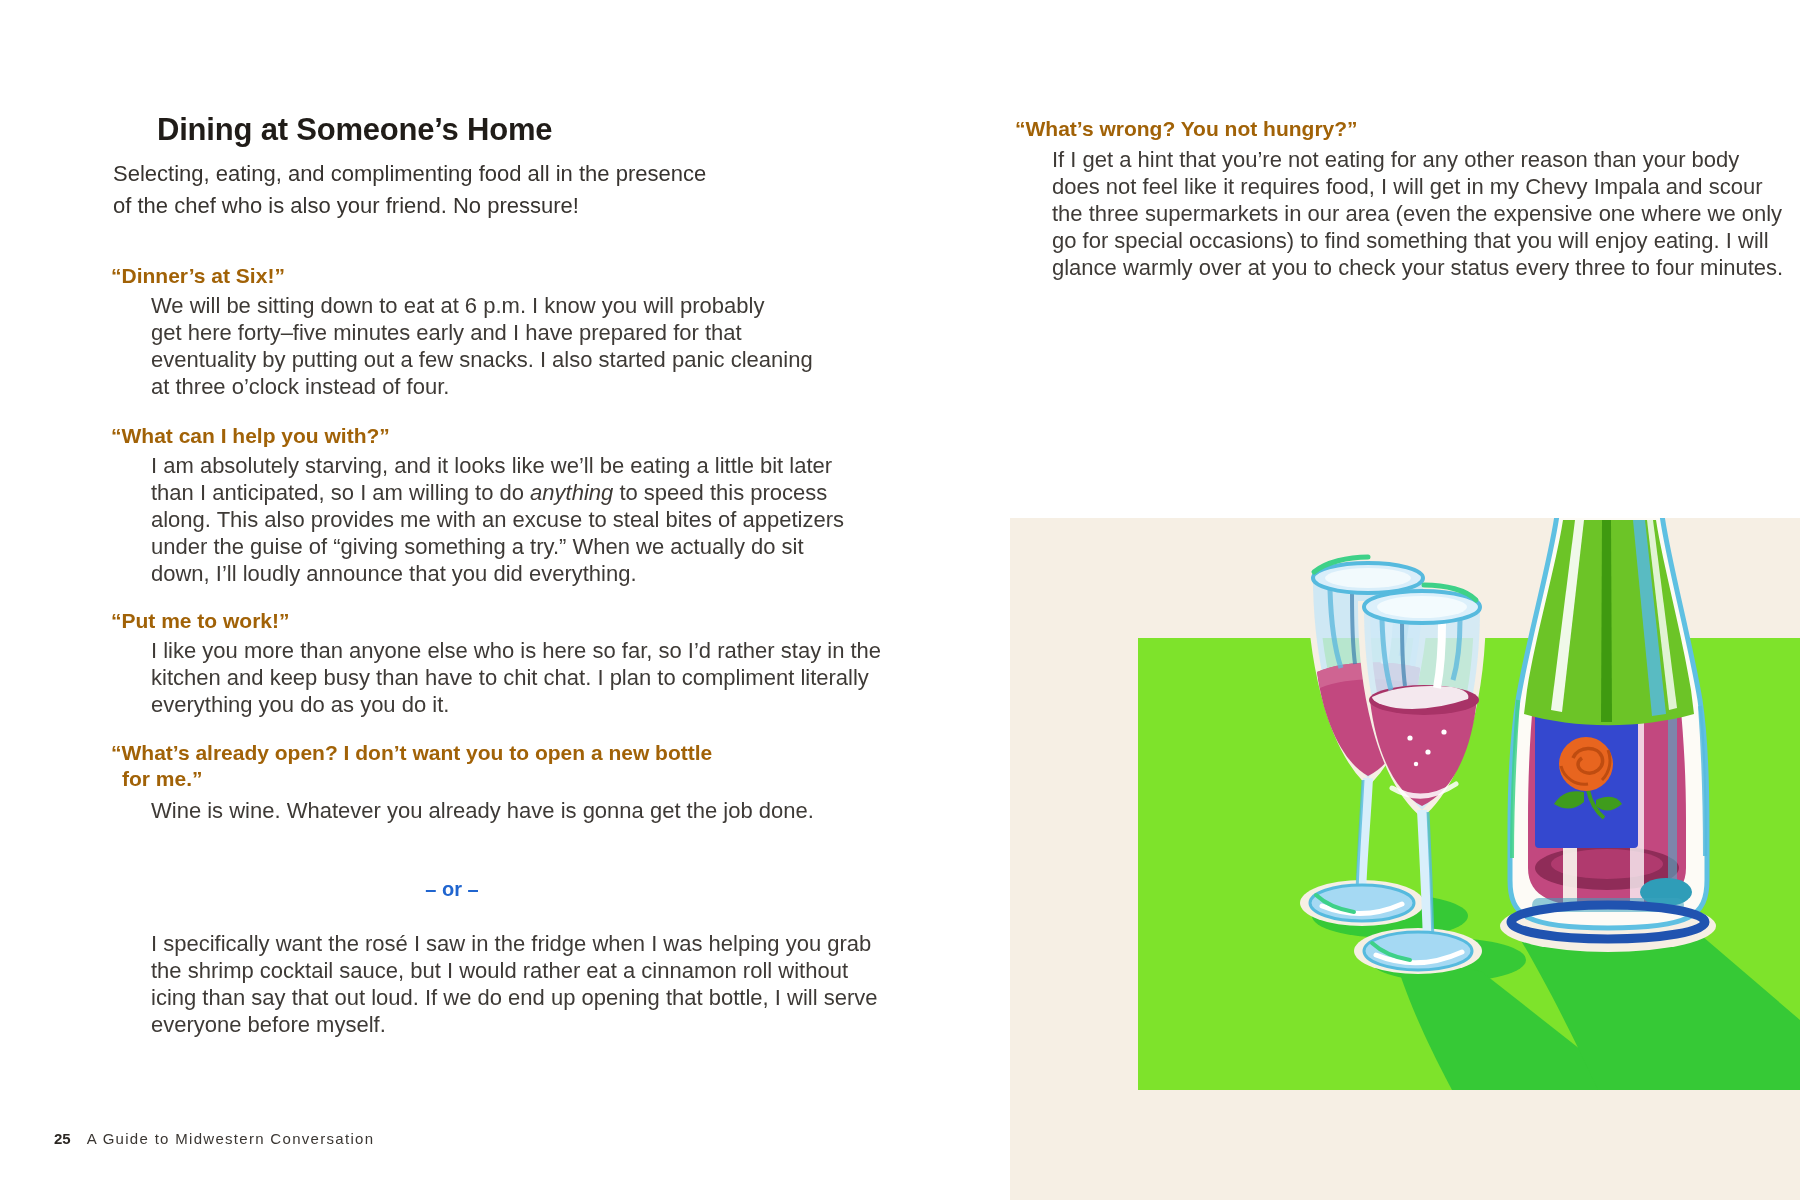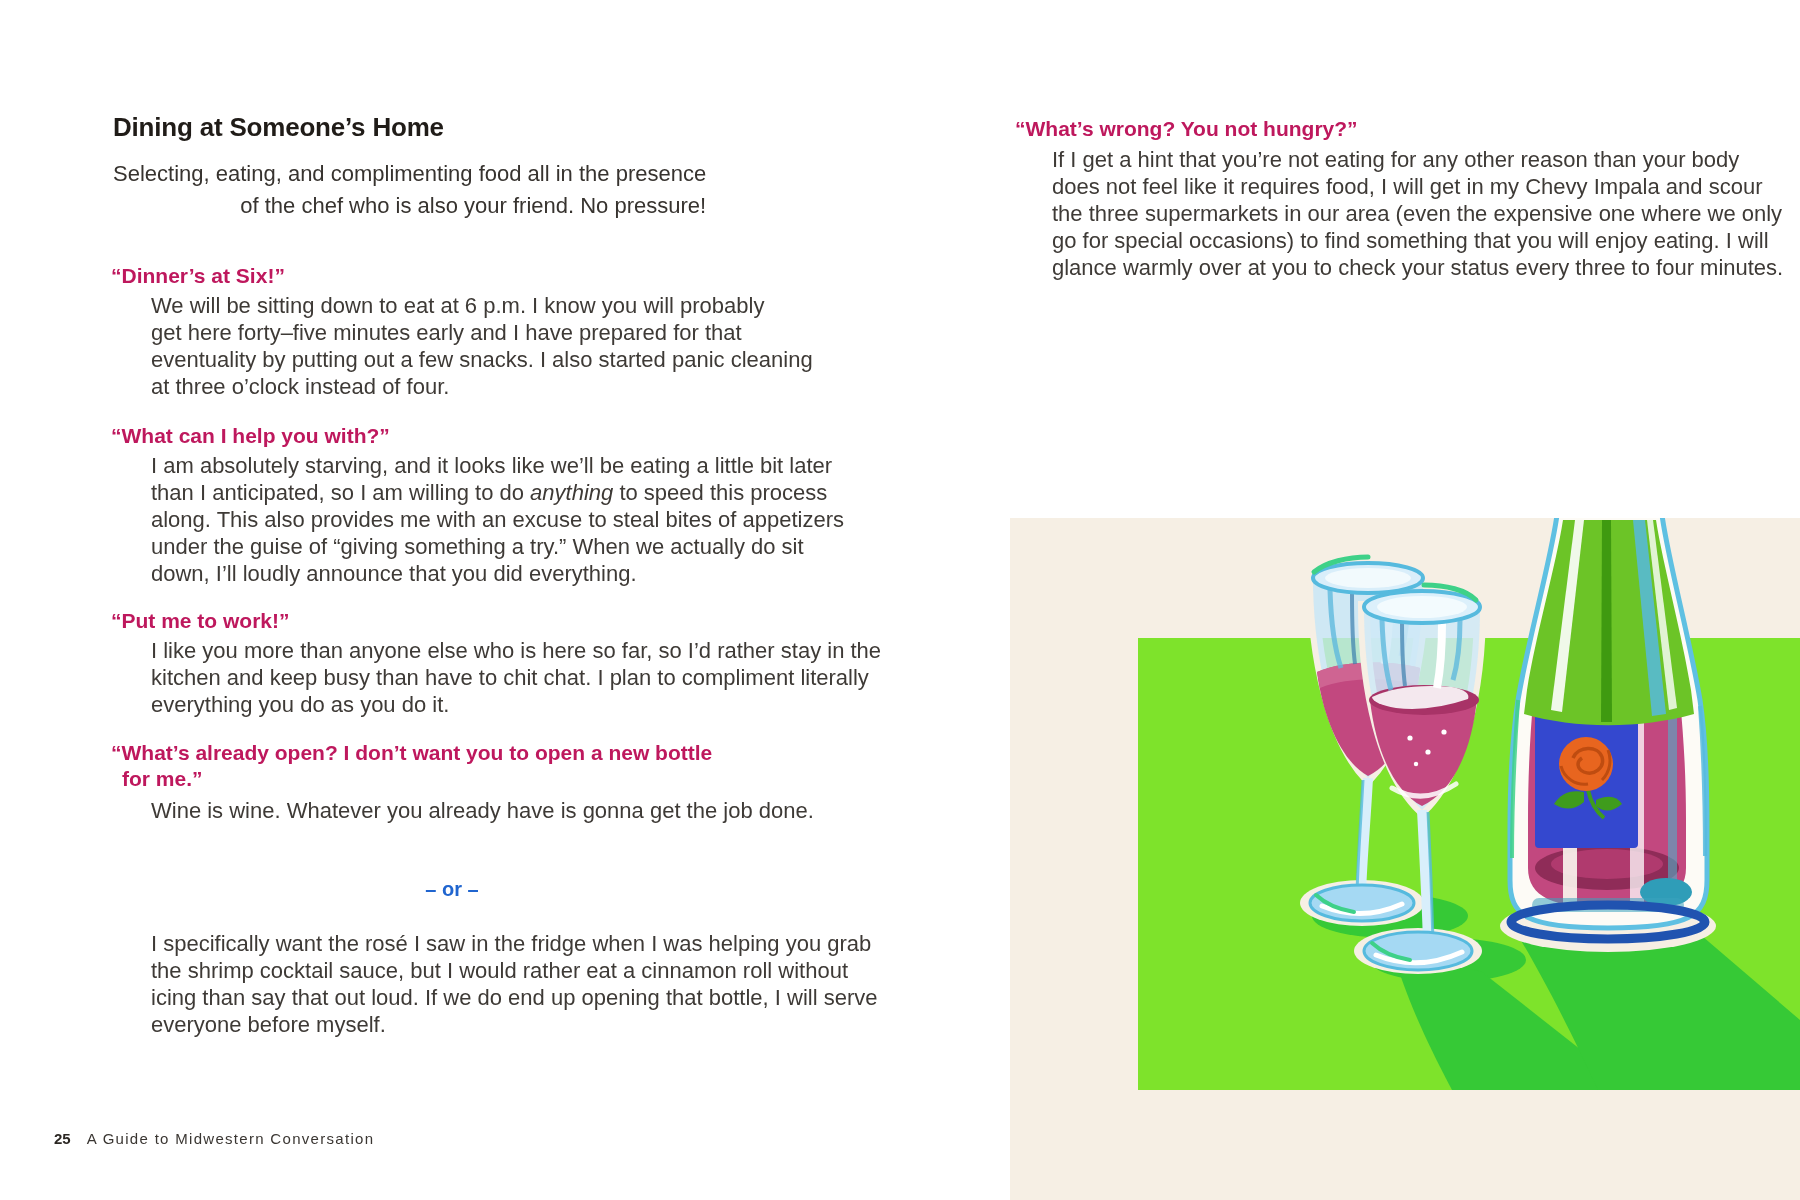--- a/index.html
+++ b/index.html
@@ -3,23 +3,23 @@
 <meta charset="utf-8">
 <style>
   html,body{margin:0;padding:0;}
   body{
     width:1800px;height:1200px;position:relative;overflow:hidden;
     background:#ffffff;
     font-family:"Liberation Sans", sans-serif;
     -webkit-font-smoothing:antialiased;
   }
   .abs{position:absolute;}
-  .title{font-size:26px;font-weight:700;color:#201c18;letter-spacing:-0.2px;}
-  .subtitle{font-size:22px;color:#37332f;line-height:32px;text-align:right;}
-  .sec-head{font-size:21px;font-weight:700;color:#be185d;line-height:26px;white-space:nowrap;}
+  .title{font-size:31px;font-weight:700;color:#201c18;letter-spacing:-0.2px;margin-left:44px;}
+  .subtitle{font-size:22px;color:#37332f;line-height:32px;}
+  .sec-head{font-size:21px;font-weight:700;color:#a16207;line-height:26px;white-space:nowrap;}
   .body-block{font-size:22px;color:#3e3a36;line-height:27px;}
   .body-block .line{white-space:nowrap;}
   .line em{font-style:italic;}
   .divider{font-size:20px;font-weight:700;color:#2065cf;text-align:center;}
   .footer{font-size:15px;color:#3a3632;letter-spacing:1.3px;white-space:nowrap;}
   .footer .pagenum{font-weight:700;letter-spacing:0;margin-right:16px;color:#2b2723;}
 </style>
 </head>
 <body>
 

